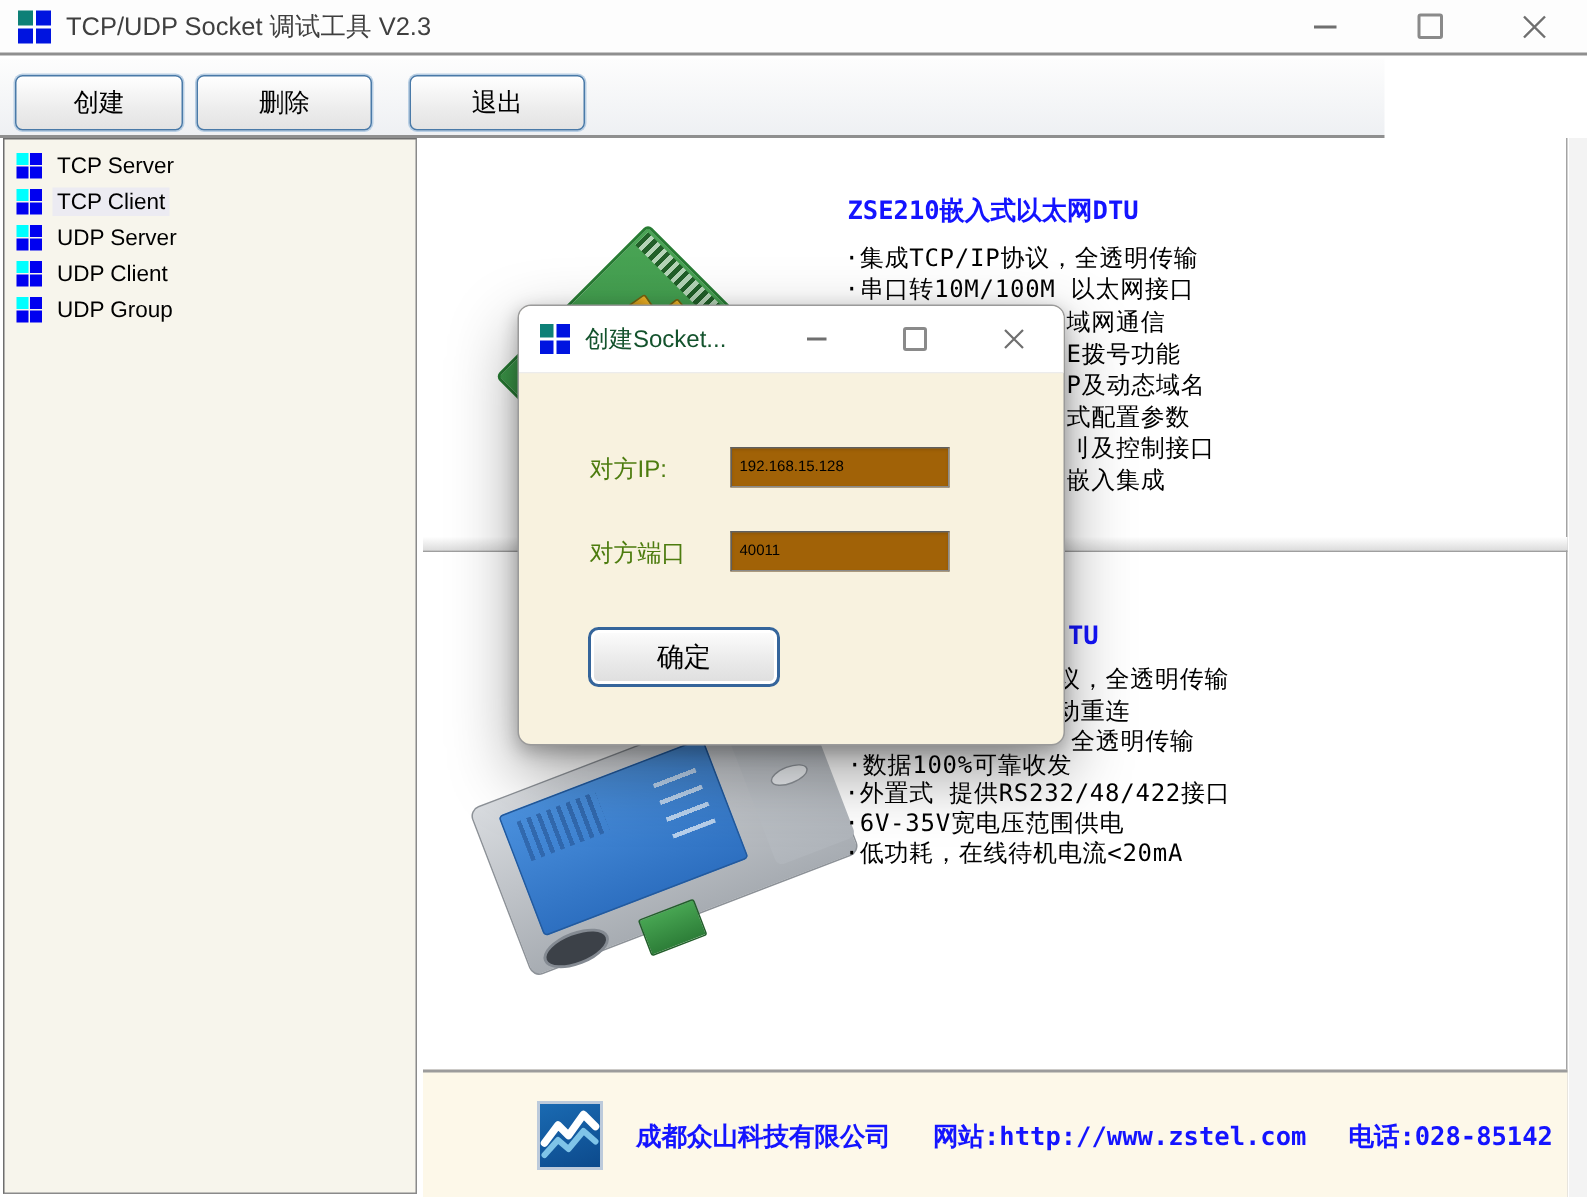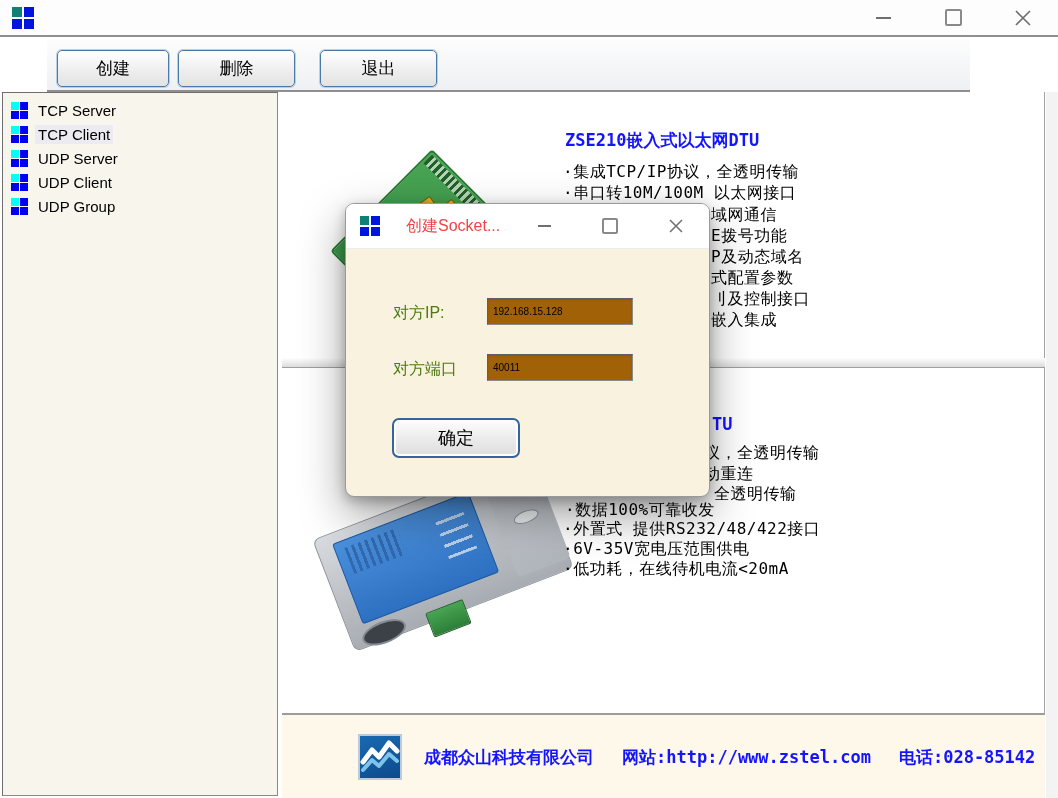--- a/index.html
+++ b/index.html
@@ -13,21 +13,21 @@
   .sq4 i{display:block;}
   .app-icon{margin-left:12px;}
   .win-title{margin-left:10px;font-size:17px;color:#3f3f3f;}
   .win-controls{position:absolute;right:0;top:0;height:35px;display:flex;}
   .wc{width:70px;height:35px;display:flex;align-items:center;justify-content:center;cursor:default;}
   .glyph-min{display:block;width:15px;height:0;border-top:2px solid #6f6f6f;}
   .glyph-max{display:block;width:13px;height:13px;border:2px solid #8a8a8a;border-radius:2px;}
 
   
   .toolbar{position:absolute;left:0;top:39px;width:923px;height:53px;
-    background:linear-gradient(#fdfdfd,#eef0f3);border-bottom:2px solid #8f8f8f;box-sizing:border-box;margin-left:47px;}
+    background:linear-gradient(#fdfdfd,#eef0f3);border-bottom:2px solid #8f8f8f;box-sizing:border-box;}
   .tbtn{position:absolute;top:11px;height:37px;font-size:17px;color:#000;
     background:linear-gradient(#ffffff,#ededed 60%,#e3e3e3);
     border:1px solid #4a7aa8;border-radius:5px;
     box-shadow:0 0 0 1px #b9cfe4, inset 0 1px 0 #fff;cursor:default;
     font-family:"Liberation Sans","DejaVu Sans",sans-serif;}
 
   
   .sidebar{position:absolute;left:2px;top:92px;width:276px;height:704px;background:#f7f5ec;
     border:1px solid #8a8a8a;border-top-color:#6e6e6e;border-left-color:#6e6e6e;box-sizing:border-box;
     padding-top:5px;}
@@ -98,21 +98,21 @@
     white-space:nowrap;font-family:"DejaVu Sans Mono","DejaVu Sans",monospace;}
   .footer-text span{margin-right:28px;}
 
   
   .dialog{position:absolute;left:345px;top:203px;width:365px;height:294px;border-radius:9px;
     background:#f8f2df;border:1px solid #9a9a9a;box-sizing:border-box;
     box-shadow:0 18px 45px rgba(0,0,0,.38),0 4px 12px rgba(0,0,0,.25);z-index:50;}
   .dlg-titlebar{position:absolute;left:0;top:0;width:100%;height:45px;background:#fff;
     border-radius:8px 8px 0 0;display:flex;align-items:center;border-bottom:1px solid #ececec;box-sizing:border-box;}
   .dlg-icon{margin-left:14px;}
-  .dlg-title{margin-left:26px;font-size:16px;color:#ef4444;}
+  .dlg-title{margin-left:10px;font-size:16px;color:#14532d;}
   .dlg-controls{position:absolute;right:0;top:0;height:44px;display:flex;}
   .dwc{width:66px;height:44px;display:flex;align-items:center;justify-content:center;}
   .dglyph-min{display:block;width:13px;height:0;border-top:2px solid #6f6f6f;}
   .dglyph-max{display:block;width:12px;height:12px;border:2px solid #8a8a8a;border-radius:2px;}
   .dlg-label{position:absolute;font-size:16px;color:#4d7c0f;}
   .dlg-input{position:absolute;width:146px;height:27px;box-sizing:border-box;background:#a16207;
     border:1px solid #8a8a8a;border-top-color:#5f5f5f;border-left-color:#5f5f5f;
     box-shadow:inset 0 1px 2px rgba(0,0,0,.12);font-size:10px;padding:2px 5px;
     font-family:"Liberation Sans","DejaVu Sans",sans-serif;}
   .dlg-btn{position:absolute;width:128px;height:40px;font-size:18px;color:#000;
@@ -125,20 +125,21 @@
 
 <div class="window">
 
   <div class="titlebar">
     <span class="sq4 app-icon">
       <i style="background:#0e8077"></i>
         <i style="background:#0014e0"></i>
       <i style="background:#0014e0"></i>
         <i style="background:#0014e0"></i>
     </span>
+    <span class="win-title">TCP/UDP Socket 调试工具 V2.3</span>
     <div class="win-controls">
       <span class="wc">
           <i class="glyph-min"></i>
         </span>
       <span class="wc">
           <i class="glyph-max"></i>
         </span>
       <span class="wc">
         <svg width="16" height="16" viewBox="0 0 16 16">
             <path d="M1 1 L15 15 M15 1 L1 15" stroke="#6f6f6f" stroke-width="1.6"></path>

